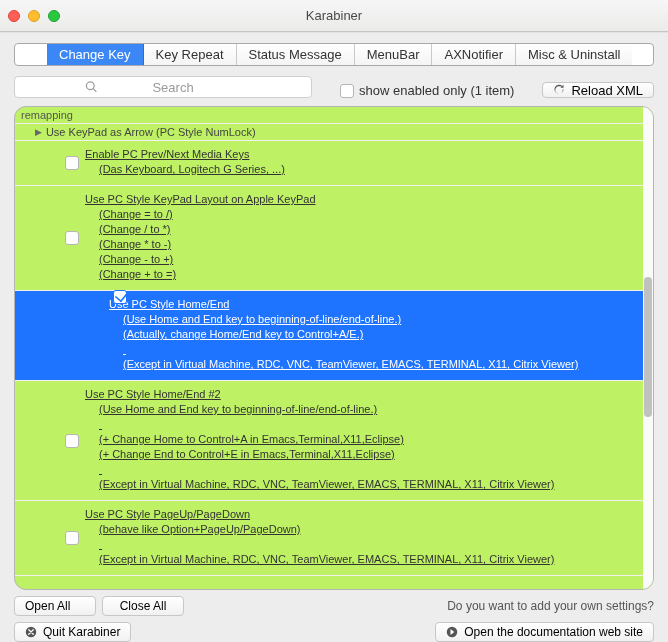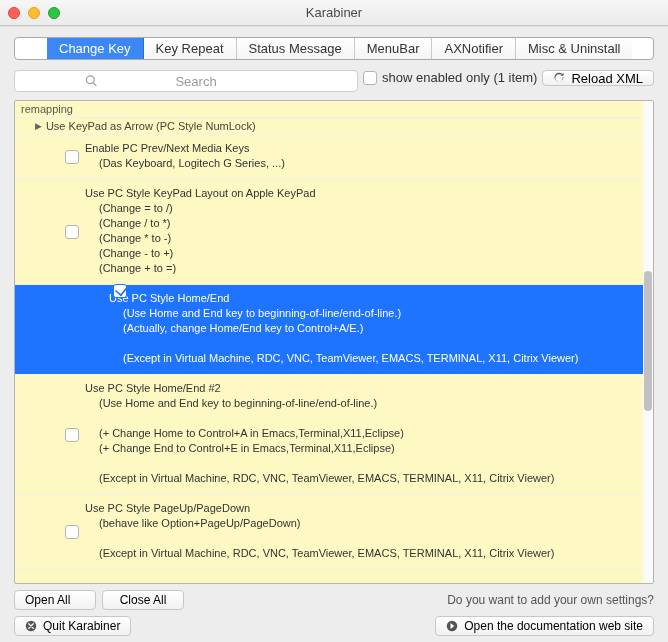--- a/index.html
+++ b/index.html
@@ -6,21 +6,21 @@
   body {
     font-family: -apple-system, "Helvetica Neue", Helvetica, Arial, sans-serif;
     font-size: 13px;
     background: #fff;
     width: 668px;
     height: 642px;
     overflow: hidden;
     color: #333;
   }
   .titlebar {
-    height: 26px;
+    height: 32px;
     background: linear-gradient(#f7f6f6,#ebebea);
     border-bottom: 1px solid #c7c6c6;
     display: flex;
     align-items: center;
     position: relative;
     padding: 0 8px;
   }
   .traffic { display: flex; gap: 8px; position: absolute; left: 8px; top: 50%; transform: translateY(-50%);}
   .traffic .dot { width:12px; height:12px; border-radius:50%; }
   .dot.red    { background:#ff5f57; border:0.5px solid #e24238;}
@@ -54,21 +54,21 @@
     white-space: nowrap;
   }
   .tab:last-child { border-right: none; }
   .tab.active {
     background: #3a87f5;
     color: #fff;
     border-right-color: #2b6cd1;
   }
   
   .controls-row {
-    display:flex; gap:5px; margin-bottom:8px; align-items:flex-start;
+    display:flex; gap:28px; margin-bottom:8px; align-items:flex-end;
   }
   .search {
     flex:1; position: relative;
     border:1px solid #cfcfcf; border-radius:4px;
     background:#fff; height:22px; display:flex; align-items:center;
     padding:0 8px 0 28px; color:#9a9a9a;
   }
   .search svg { position:absolute; left:70px; top:50%; transform:translateY(-50%); width:13px; height:13px; fill:#9a9a9a; }
   .search input { border:none; outline:none; width:100%; font-size:13px; background:transparent; color:#333; text-align:center; }
   .search input::placeholder { color:#9a9a9a; }
@@ -77,21 +77,21 @@
     width:14px; height:14px; border:1px solid #b5b5b5; border-radius:3px; background:#fff;
   }
   .btn {
     border:1px solid #c7c7c7; border-radius:4px; background:linear-gradient(#ffffff,#f1f1f1);
     height:16px; padding:0 10px; font-size:13px; display:inline-flex; align-items:center; gap:6px;
     cursor:default;
   }
   .btn svg { width:12px; height:12px; fill:#555; }
   
   .list-outer {
-    border:1px solid #b4b4b4; border-radius:2px; background:#fef9c3;
+    border:1px solid #b4b4b4; border-radius:12px; background:#bef264;
     height:484px; overflow:hidden; position:relative;
   }
   .list-inner {
     position:absolute; left:0; right:10px; top:0; bottom:0; overflow:hidden;
   }
   .scrollbar {
     position:absolute; right:0; top:0; bottom:0; width:10px; background:#fafafa;
   }
   .scrollbar .thumb {
     position:absolute; right:1px; left:1px; top:170px; height:140px; background:#c1c1c1; border-radius:4px;
@@ -109,20 +109,21 @@
     padding:6px 10px 8px 48px; position:relative;
     border-bottom:1px solid #f0f0f0;
   }
   .item .cb {
     position:absolute; left:50px;
   }
   .item .cb.top { top: 50%; transform: translateY(-50%); }
   .item .texts {
     margin-left:22px; font-size:11px; line-height:15px;
     flex:1;
+    text-decoration:underline;
   }
   .item.selected {
     background:#1e73ff; color:#fff;
   }
   .item.selected .texts { color:#fff; }
   .item.selected .mac-check { border-color:#1e73ff; }
   .mac-check.checked {
     background:#fff; border-color:#7a7a7a; position:relative;
   }
   .mac-check.checked::after {

